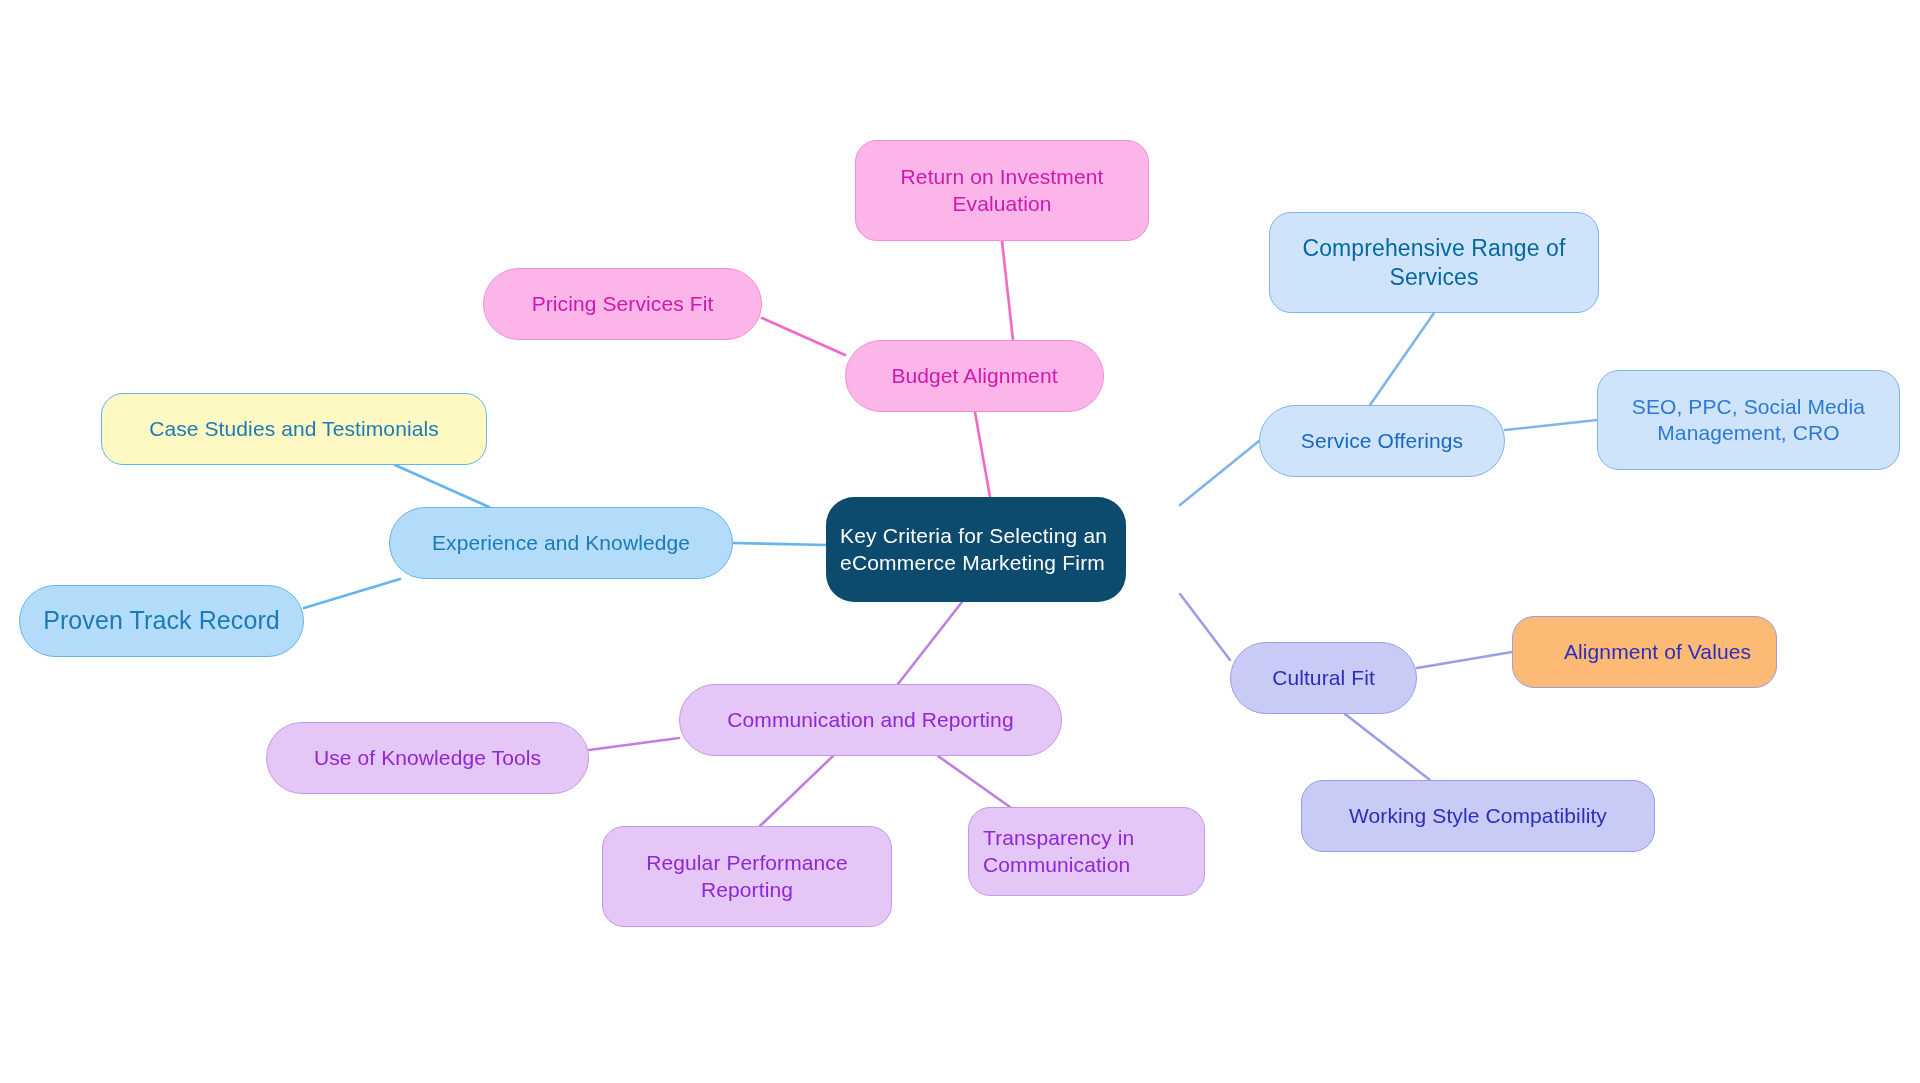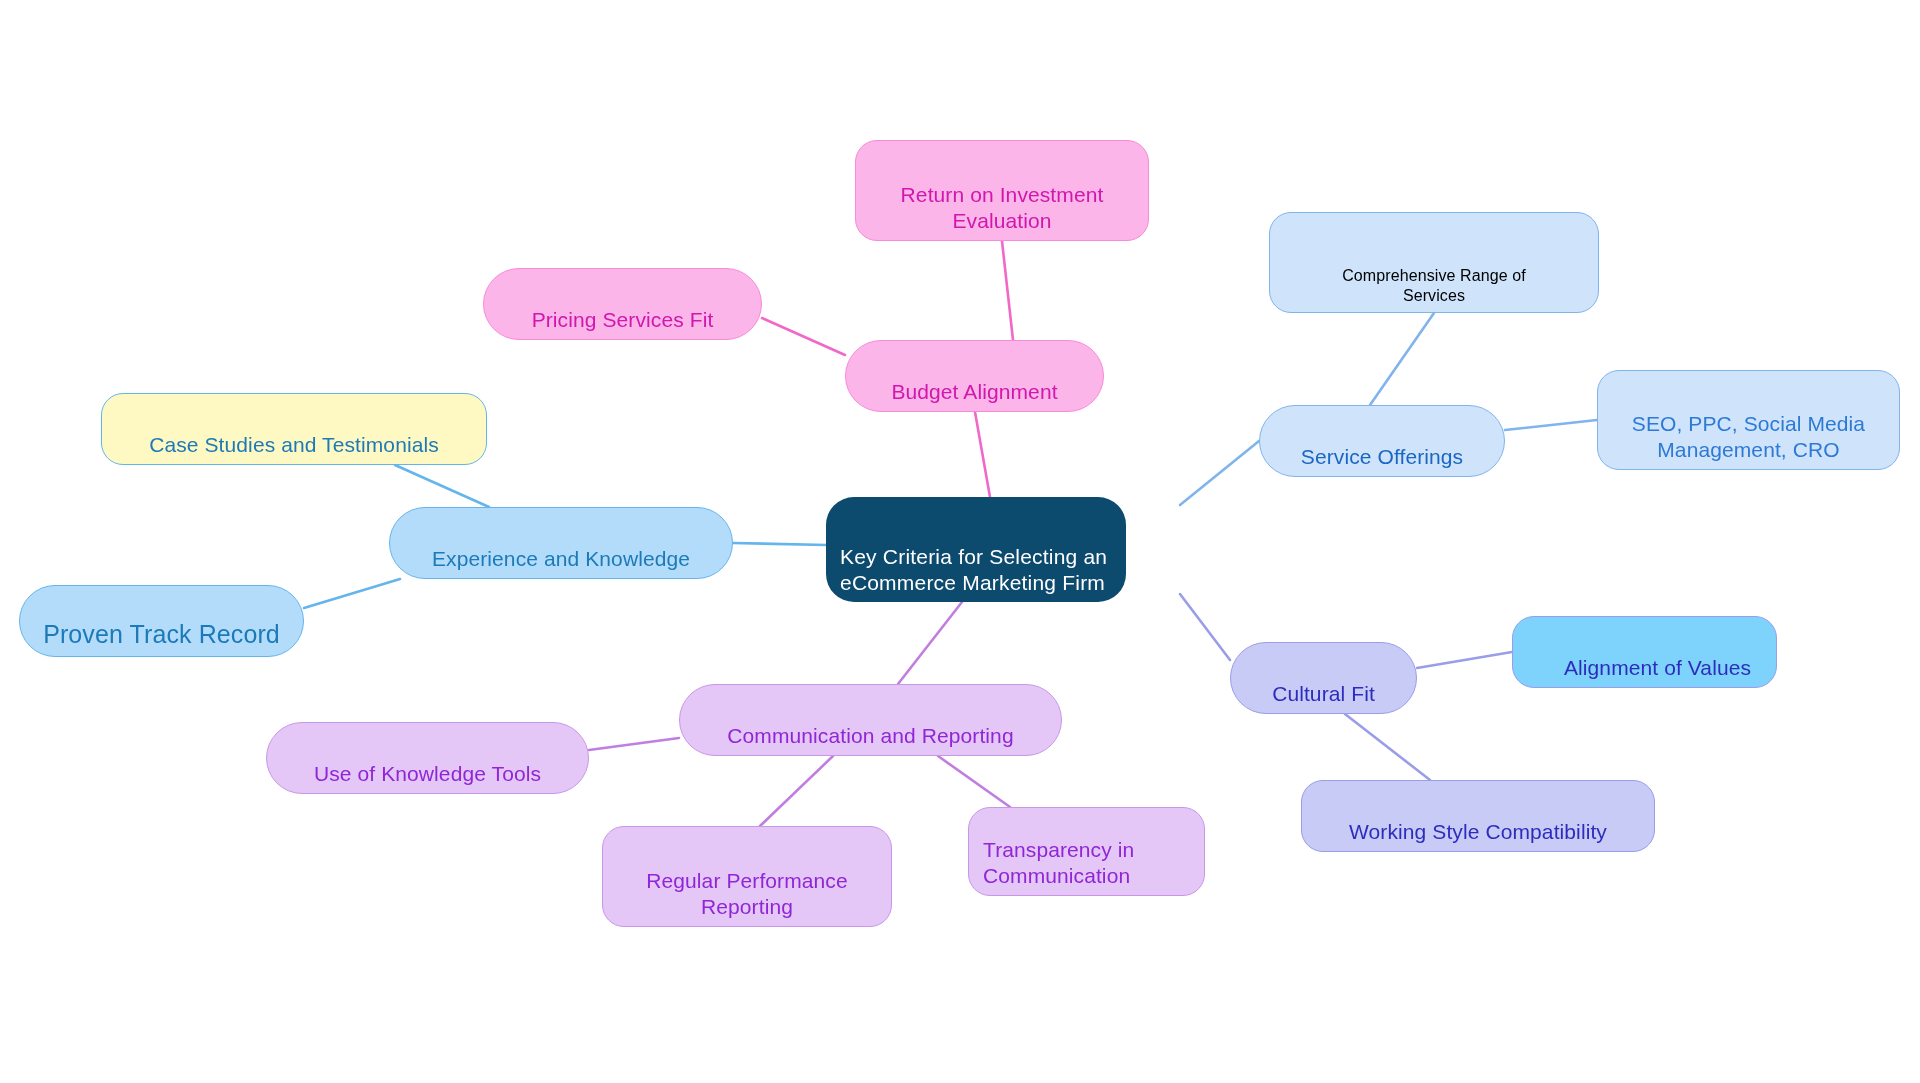--- a/index.html
+++ b/index.html
@@ -23,21 +23,21 @@
     left: 0;
     top: 0;
     width: 1920px;
     height: 1083px;
     pointer-events: none;
   }
   .node {
     position: absolute;
     box-sizing: border-box;
     display: flex;
-    align-items: flex-end;
+    align-items: center;
     justify-content: center;
     border-style: solid;
     border-width: 1.5px;
     text-align: center;
     line-height: 1.25;
     white-space: pre-line;
     padding: 6px 14px;
     letter-spacing: 0.1px;
   }
   .node.root {
@@ -70,26 +70,26 @@
       <line x1="400" y1="579" x2="304" y2="608" stroke="#64b5ec" stroke-width="2.6" stroke-linecap="round"></line>
       <line x1="962" y1="602" x2="898" y2="684" stroke="#c07fe0" stroke-width="2.6" stroke-linecap="round"></line>
       <line x1="679" y1="738" x2="589" y2="750" stroke="#c07fe0" stroke-width="2.6" stroke-linecap="round"></line>
       <line x1="833" y1="756" x2="760" y2="826" stroke="#c07fe0" stroke-width="2.6" stroke-linecap="round"></line>
       <line x1="938" y1="756" x2="1010" y2="807" stroke="#c07fe0" stroke-width="2.6" stroke-linecap="round"></line>
     </svg>
   <div id="node-layer">
       <div class="node root" style="left: 826px; top: 497px; width: 300px; height: 105px; background: #0c4a6e; color: rgb(255, 255, 255); border-color: rgb(17, 24, 39); border-radius: 28px; font-size: 21px;"><span>Key Criteria for Selecting an
 eCommerce Marketing Firm</span></div>
       <div class="node" style="left: 1259px; top: 405px; width: 246px; height: 72px; background: rgb(207, 228, 251); color: rgb(26, 102, 196); border-color: rgb(127, 180, 236); border-radius: 36px; font-size: 21px;"><span>Service Offerings</span></div>
-      <div class="node" style="left: 1269px; top: 212px; width: 330px; height: 101px; background: rgb(207, 228, 251); color: #000000; border-color: rgb(127, 180, 236); border-radius: 22px; font-size: 16px;"><span>Comprehensive Range of
+      <div class="node" style="left: 1269px; top: 212px; width: 330px; height: 101px; background: rgb(207, 228, 251); color: #0369a1; border-color: rgb(127, 180, 236); border-radius: 22px; font-size: 23px;"><span>Comprehensive Range of
 Services</span></div>
       <div class="node" style="left: 1597px; top: 370px; width: 303px; height: 100px; background: rgb(207, 228, 251); color: rgb(44, 122, 214); border-color: rgb(127, 180, 236); border-radius: 22px; font-size: 21px;"><span>SEO, PPC, Social Media
 Management, CRO</span></div>
       <div class="node" style="left: 1230px; top: 642px; width: 187px; height: 72px; background: rgb(200, 203, 245); color: rgb(45, 45, 189); border-color: rgb(154, 157, 232); border-radius: 36px; font-size: 21px;"><span>Cultural Fit</span></div>
-      <div class="node" style="left: 1512px; top: 616px; width: 265px; height: 72px; background: #7dd3fc; color: rgb(45, 45, 189); border-color: rgb(154, 157, 232); border-radius: 22px; font-size: 21px; padding-left: 40px;"><span>Alignment of Values</span></div>
+      <div class="node" style="left: 1512px; top: 616px; width: 265px; height: 72px; background: #fdba74; color: rgb(45, 45, 189); border-color: rgb(154, 157, 232); border-radius: 22px; font-size: 21px; padding-left: 40px;"><span>Alignment of Values</span></div>
       <div class="node" style="left: 1301px; top: 780px; width: 354px; height: 72px; background: rgb(200, 203, 245); color: rgb(45, 45, 189); border-color: rgb(154, 157, 232); border-radius: 22px; font-size: 21px;"><span>Working Style Compatibility</span></div>
       <div class="node" style="left: 845px; top: 340px; width: 259px; height: 72px; background: rgb(251, 181, 232); color: rgb(209, 23, 173); border-color: rgb(247, 138, 217); border-radius: 36px; font-size: 21px;"><span>Budget Alignment</span></div>
       <div class="node" style="left: 855px; top: 140px; width: 294px; height: 101px; background: rgb(251, 181, 232); color: rgb(209, 23, 173); border-color: rgb(247, 138, 217); border-radius: 22px; font-size: 21px;"><span>Return on Investment
 Evaluation</span></div>
       <div class="node" style="left: 483px; top: 268px; width: 279px; height: 72px; background: rgb(251, 181, 232); color: rgb(209, 23, 173); border-color: rgb(247, 138, 217); border-radius: 36px; font-size: 21px;"><span>Pricing Services Fit</span></div>
       <div class="node" style="left: 389px; top: 507px; width: 344px; height: 72px; background: rgb(179, 220, 250); color: rgb(29, 122, 184); border-color: rgb(100, 181, 236); border-radius: 36px; font-size: 21px;"><span>Experience and Knowledge</span></div>
       <div class="node" style="left: 101px; top: 393px; width: 386px; height: 72px; background: #fef9c3; color: rgb(29, 122, 184); border-color: rgb(100, 181, 236); border-radius: 22px; font-size: 21px;"><span>Case Studies and Testimonials</span></div>
       <div class="node" style="left: 19px; top: 585px; width: 285px; height: 72px; background: rgb(179, 220, 250); color: rgb(29, 122, 184); border-color: rgb(100, 181, 236); border-radius: 36px; font-size: 25px;"><span>Proven Track Record</span></div>
       <div class="node" style="left: 679px; top: 684px; width: 383px; height: 72px; background: rgb(228, 199, 247); color: rgb(144, 38, 214); border-color: rgb(200, 151, 232); border-radius: 36px; font-size: 21px;"><span>Communication and Reporting</span></div>
       <div class="node" style="left: 266px; top: 722px; width: 323px; height: 72px; background: rgb(228, 199, 247); color: rgb(144, 38, 214); border-color: rgb(200, 151, 232); border-radius: 36px; font-size: 21px;"><span>Use of Knowledge Tools</span></div>

